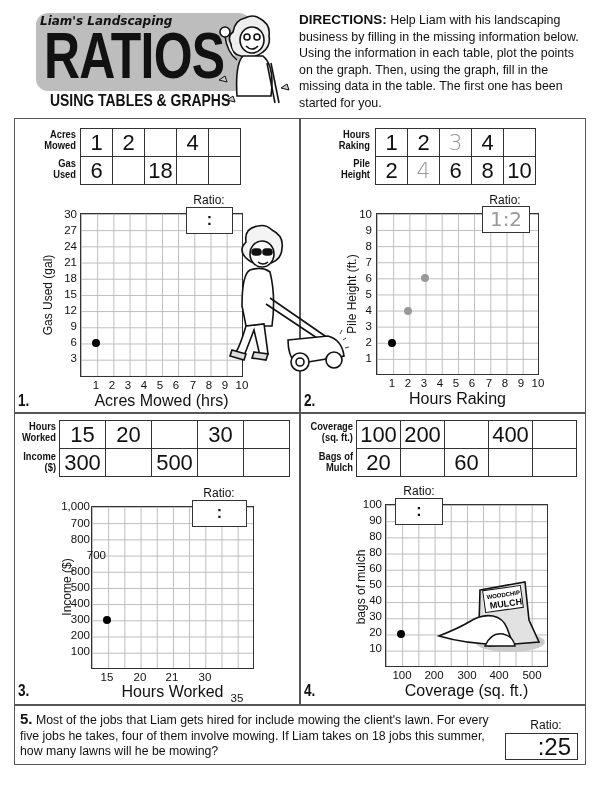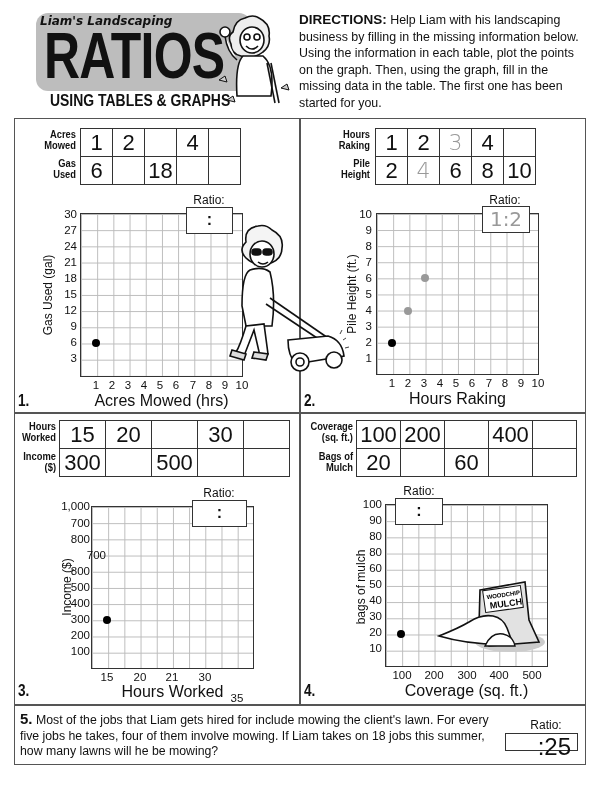--- a/index.html
+++ b/index.html
@@ -347,13 +347,13 @@
     <text x="54" y="27" font-size="9" font-weight="bold" font-family="Liberation Sans, sans-serif" transform="rotate(-8 68 19)">MULCH</text>
     <path d="M4 56 q20 -8 30 -14 q12 -8 24 -6 q10 2 14 12 l6 16 q-40 2 -74 -8z" fill="#fff" stroke="#111" stroke-width="1.6"></path>
     <path d="M50 66 q6 -14 18 -12 q10 2 12 12z" fill="#fff" stroke="#111" stroke-width="1.4"></path>
   </svg>
 </div>
 
 <div class="abs q5">
   <b>5.</b><span> Most of the jobs that Liam gets hired for include mowing the client's lawn. For every five jobs he takes, four of them involve mowing. If Liam takes on 18 jobs this summer, how many lawns will he be mowing?</span>
 </div>
 <div class="ratio-label" style="left:506px;top:718px;width:80px">Ratio:</div>
-<div class="ratio-box" style="left:505px;top:733px;width:73px;height:18px;line-height:26px;font-size:24px;font-weight:normal;text-align:right;padding-right:6px">:25</div>
+<div class="ratio-box" style="left:505px;top:733px;width:73px;height:27px;line-height:26px;font-size:24px;font-weight:normal;text-align:right;padding-right:6px">:25</div>
 
 </body></html>

